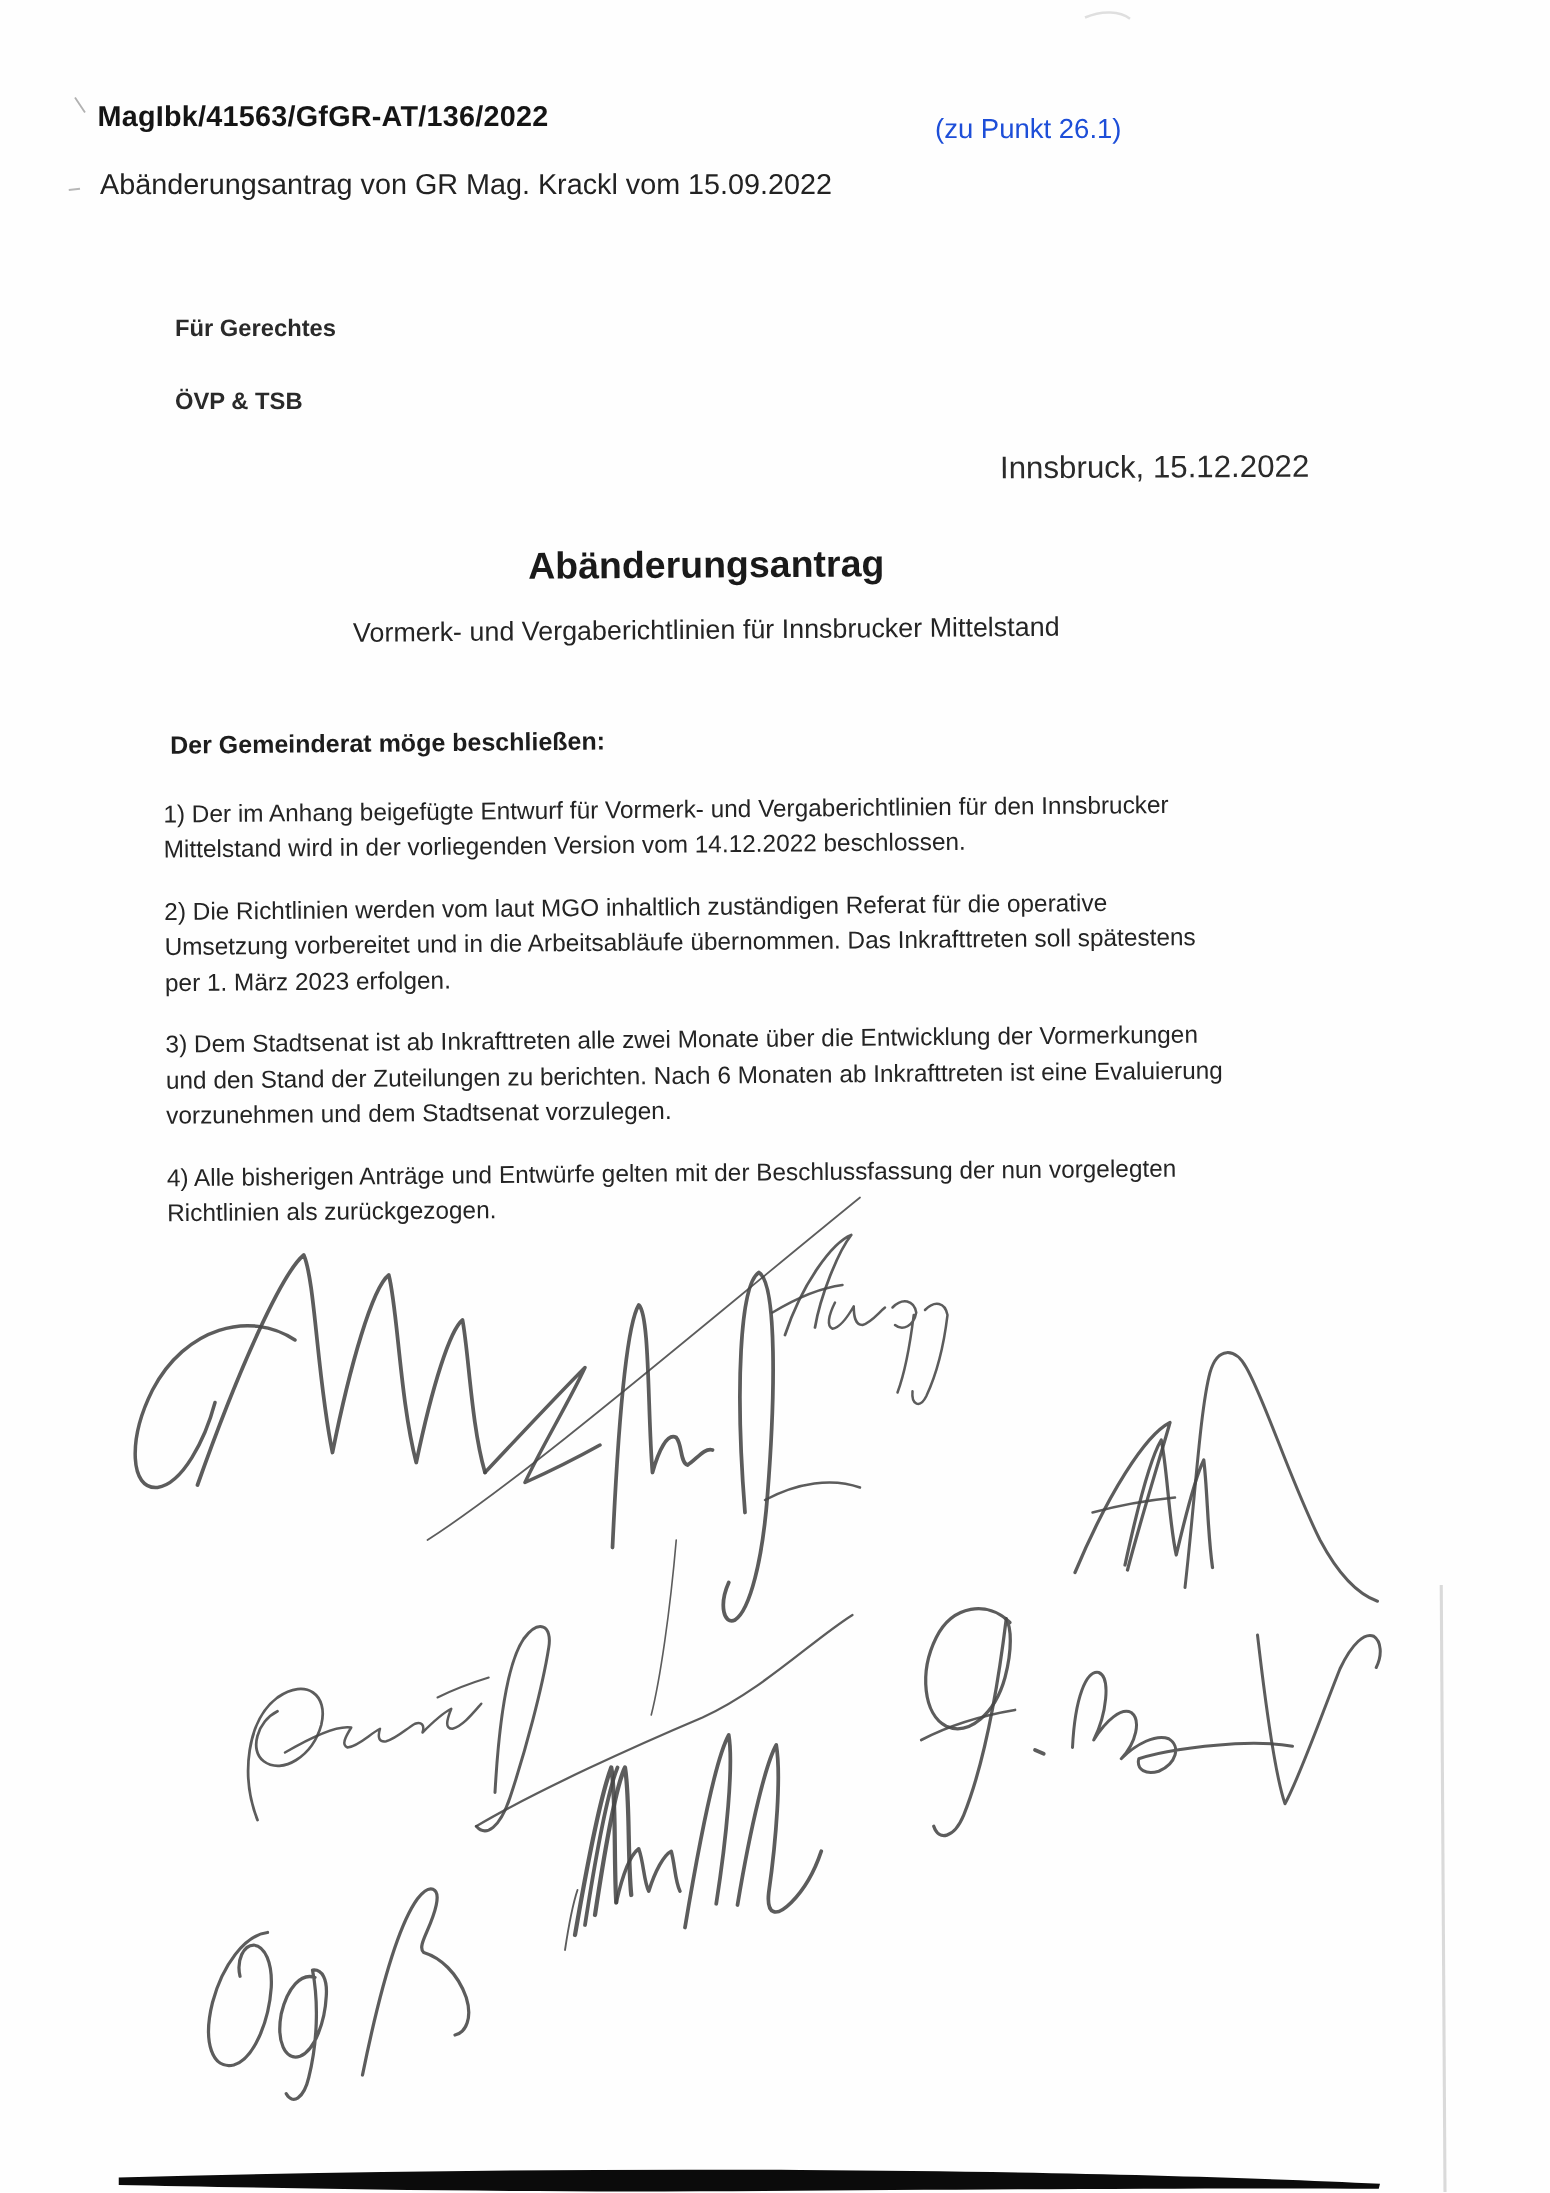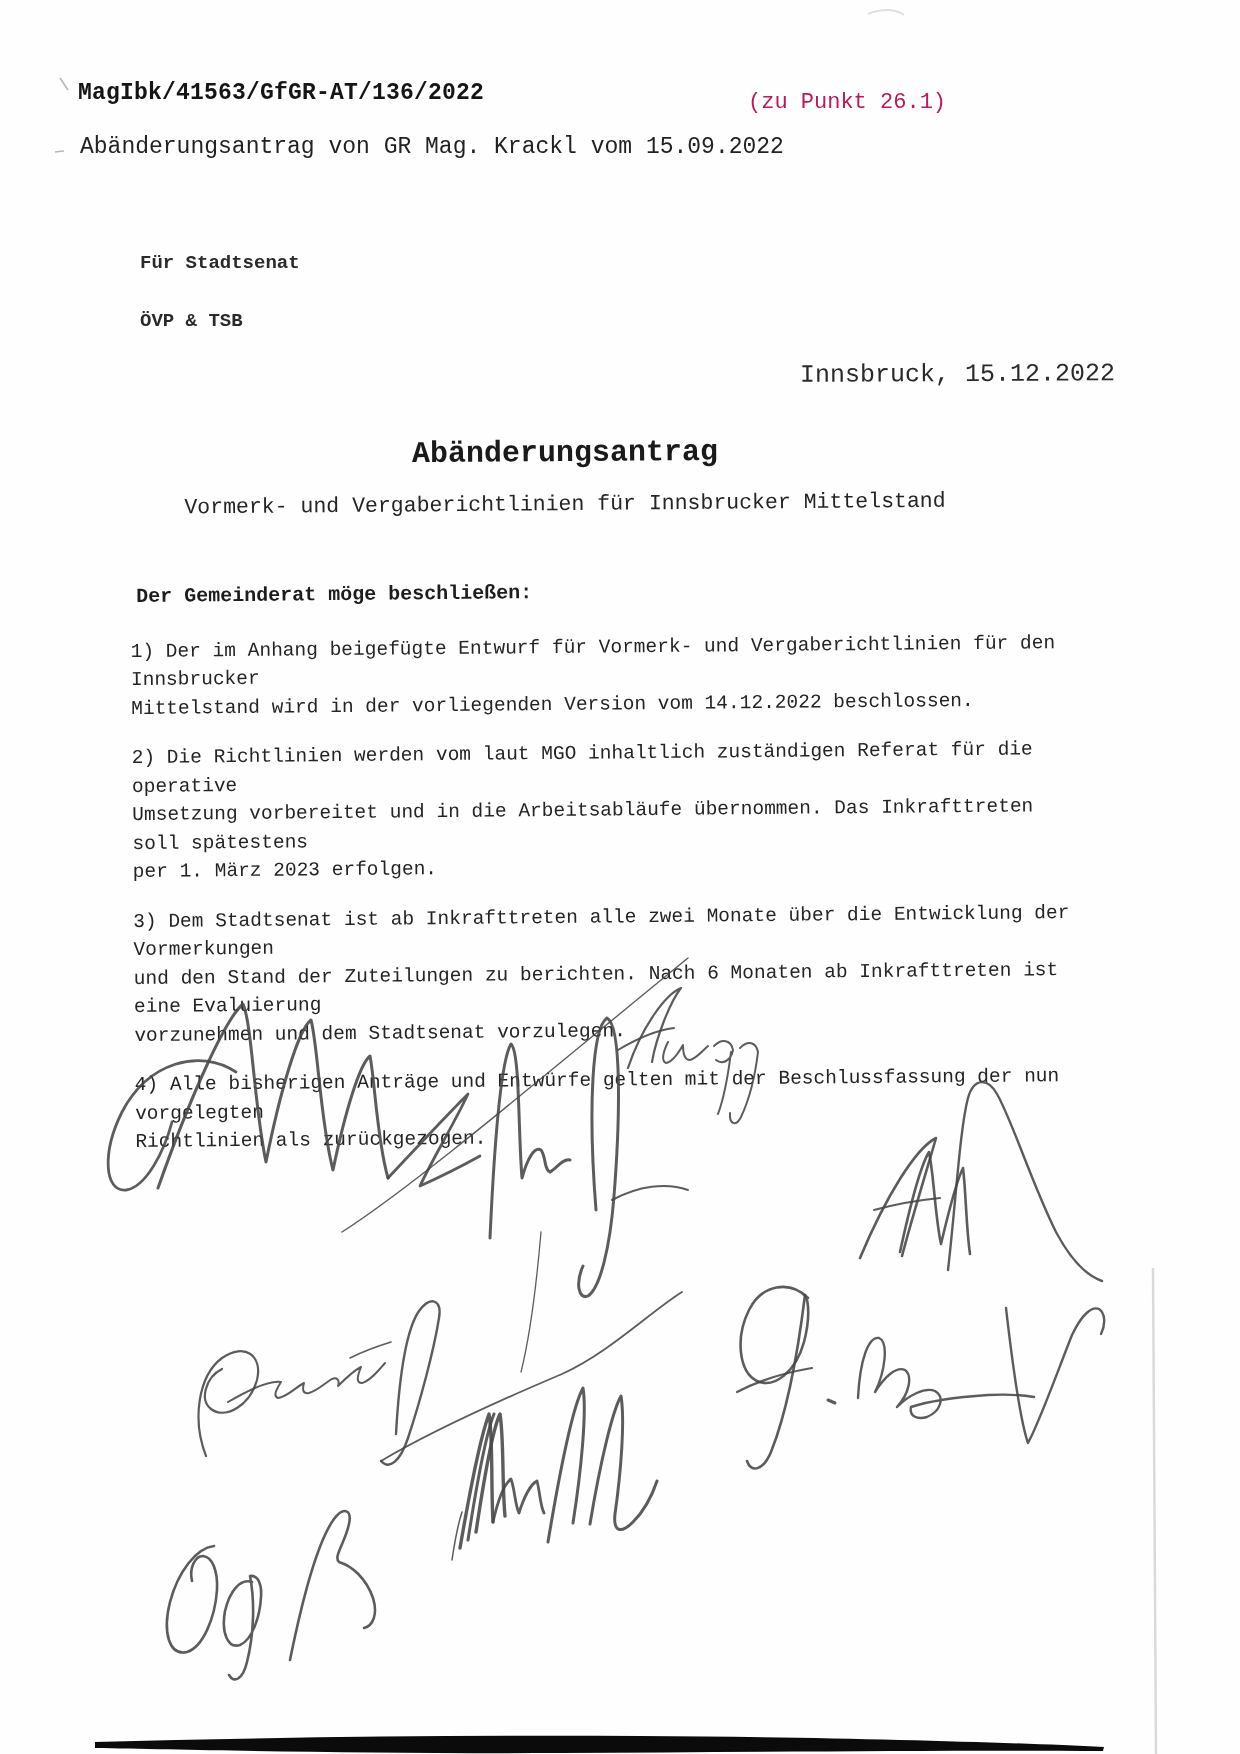--- a/index.html
+++ b/index.html
@@ -1,18 +1,18 @@
 <!DOCTYPE html>
 <html><head>
 <meta charset="utf-8">
 <style>
   html,body{margin:0;padding:0;background:#ffffff;}
   .page{
     position:relative;width:1240px;height:1754px;background:#fefefe;
-    font-family:Liberation Mono, monospace;color:#1f1f1f;overflow:hidden;
+    font-family:Liberation Sans, sans-serif;color:#1f1f1f;overflow:hidden;
   }
   .abs{position:absolute;}
   .ref{left:78px;top:80px;font-size:23px;font-weight:700;color:#151515;letter-spacing:.2px;}
   .agenda{left:748px;top:90px;font-size:22px;}
   .subject{left:80px;top:134px;font-size:23px;color:#222;}
   .party{top:220px;font-size:19px;font-weight:700;line-height:29px;color:#2a2a2a;white-space:pre-line;}
   .party-1{left:140px;}
   .party-2{left:452px;top:226px;}
   .party-3{left:700px;}
   .placedate{left:800px;top:360px;font-size:25px;color:#2a2a2a;transform:rotate(-0.3deg);}
@@ -24,25 +24,25 @@
   .docbody p{margin:0 0 21px 0;white-space:pre-line;}
   .sig-layer{position:absolute;left:0;top:0;width:1240px;height:1754px;pointer-events:none;}
   .ink{fill:none;stroke:#454545;stroke-linecap:round;stroke-linejoin:round;opacity:.88;}
 </style>
 </head>
 <body>
 
 <div class="page">
 
   <div class="abs ref">MagIbk/41563/GfGR-AT/136/2022</div>
-  <div class="abs agenda" style="color:#be185d;">(zu Punkt 26.1)</div>
+  <div class="abs agenda" style="color:#1d4ed8;">(zu Punkt 26.1)</div>
   <div class="abs subject">Abänderungsantrag von GR Mag. Krackl vom 15.09.2022</div>
 
   <div class="abs party party-1">
-    <div>Für Stadtsenat</div>
+    <div>Für Gerechtes</div>
     <div>ÖVP &amp; TSB</div>
   </div>
 
   <div class="abs placedate">Innsbruck, 15.12.2022</div>
   <div class="abs title">Abänderungsantrag</div>
   <div class="abs subtitle">Vormerk- und Vergaberichtlinien für Innsbrucker Mittelstand</div>
 
   <div class="abs docbody">
     <div class="intro">Der Gemeinderat möge beschließen:</div>
     <p>1) Der im Anhang beigefügte Entwurf für Vormerk- und Vergaberichtlinien für den Innsbrucker

